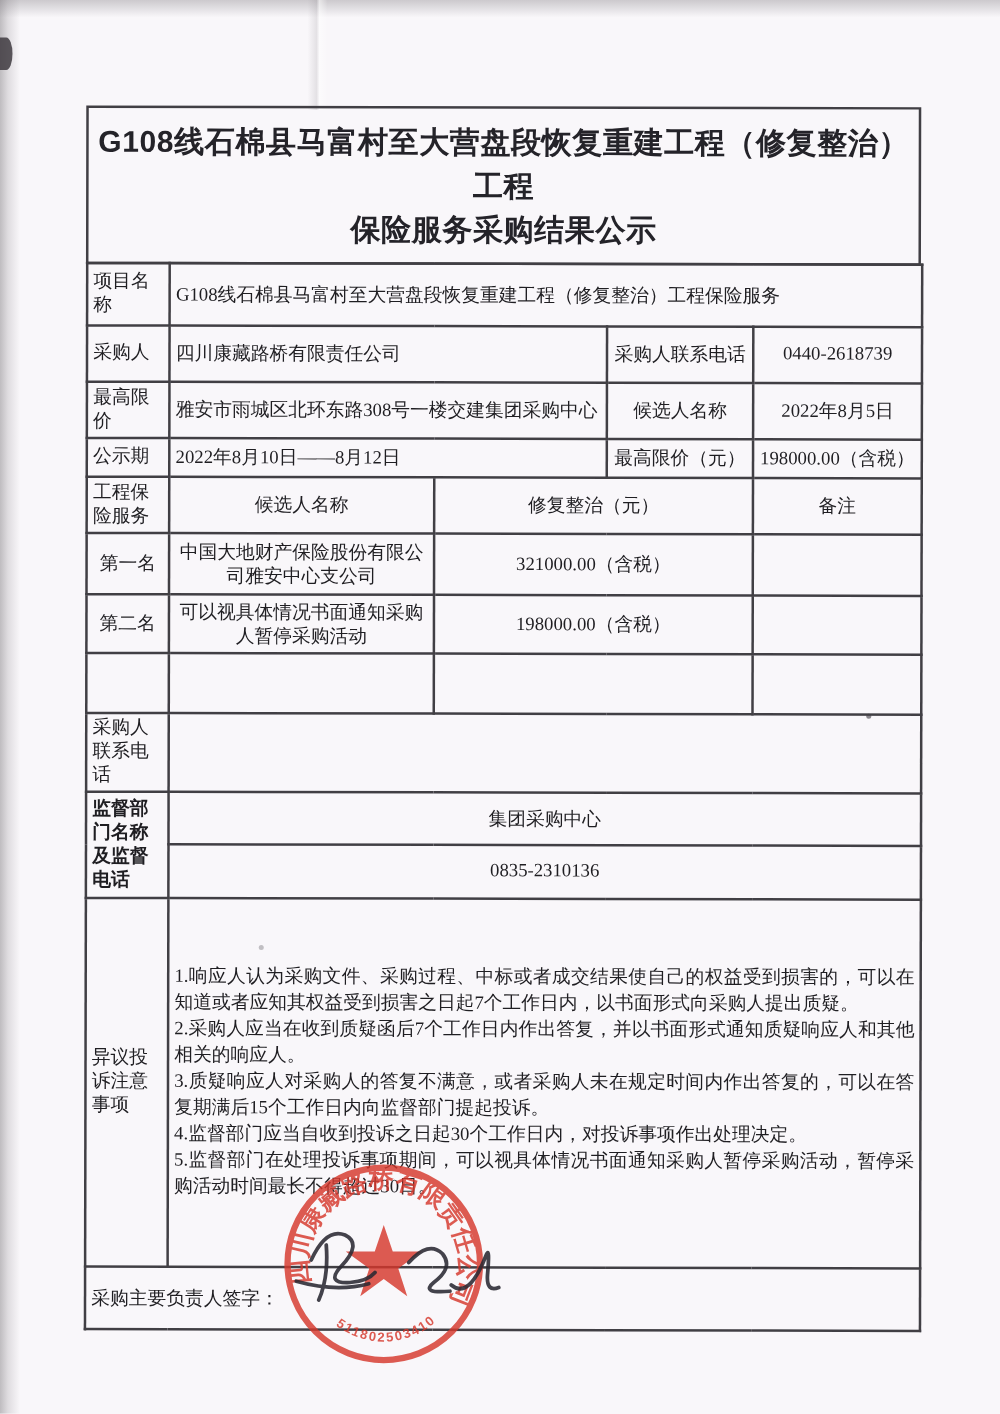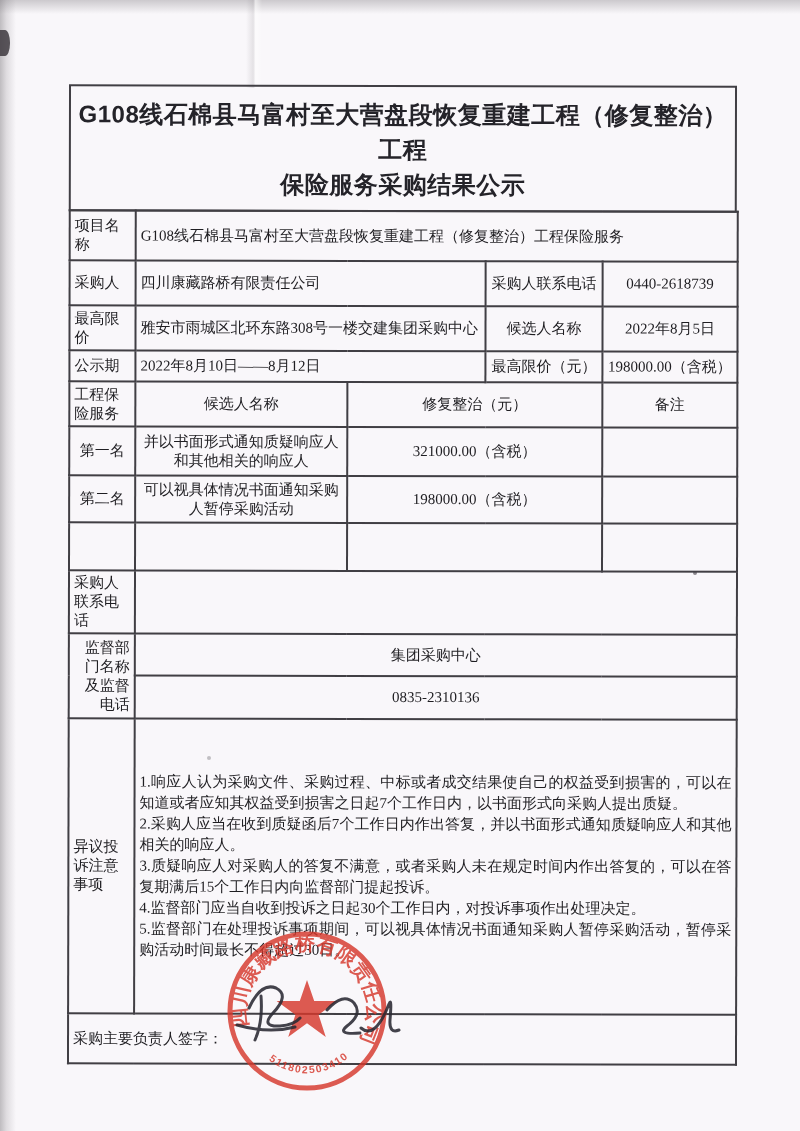--- a/index.html
+++ b/index.html
@@ -52,21 +52,21 @@
   }
   table.doc td {
     border: 2px solid #413f44;
     font-size: 15px;
     vertical-align: middle;
     padding: 2px 4px;
     overflow: hidden;
   }
   td.lbl { padding-left: 4px; border-radius: 16px; }
   td.lbl .w { display: inline-block; width: 50px; line-height: 19px; }
-  td.lbl-c { text-align: right; }
+  td.lbl-c { text-align: left; font-weight: bold; }
   td.lbl-c .w { display: inline-block; width: 50px; line-height: 19px; }
   td.val { text-align: left; padding-left: 6px; }
   td.c { text-align: center; }
   td.small { font-size: 14px; padding: 2px 2px; text-align: center; }
   td.top { vertical-align: top; }
   .obj-item { line-height: 21px; text-align: justify; }
   .sig-cell { font-size: 16px; padding-left: 6px; }
 
   
   .seal-svg { position: absolute; left: 222px; top: 926px; pointer-events: none; }
@@ -127,21 +127,21 @@
 
     <tr style="height:45px">
       <td class="lbl"><span class="w">工程保险服务</span></td>
       <td class="c">候选人名称</td>
       <td class="c" colspan="2">修复整治（元）</td>
       <td class="c">备注</td>
     </tr>
 
     <tr style="height:49px">
       <td class="c">第一名</td>
-      <td class="c">并以书面形式通知质疑响应人和其他相关的响应人</td>
+      <td class="c">中国大地财产保险股份有限公司雅安中心支公司</td>
       <td class="c" colspan="2">321000.00（含税）</td>
       <td class="c"></td>
     </tr>
 
     <tr style="height:47px">
       <td class="c">第二名</td>
       <td class="c">可以视具体情况书面通知采购人暂停采购活动</td>
       <td class="c" colspan="2">198000.00（含税）</td>
       <td class="c"></td>
     </tr>

